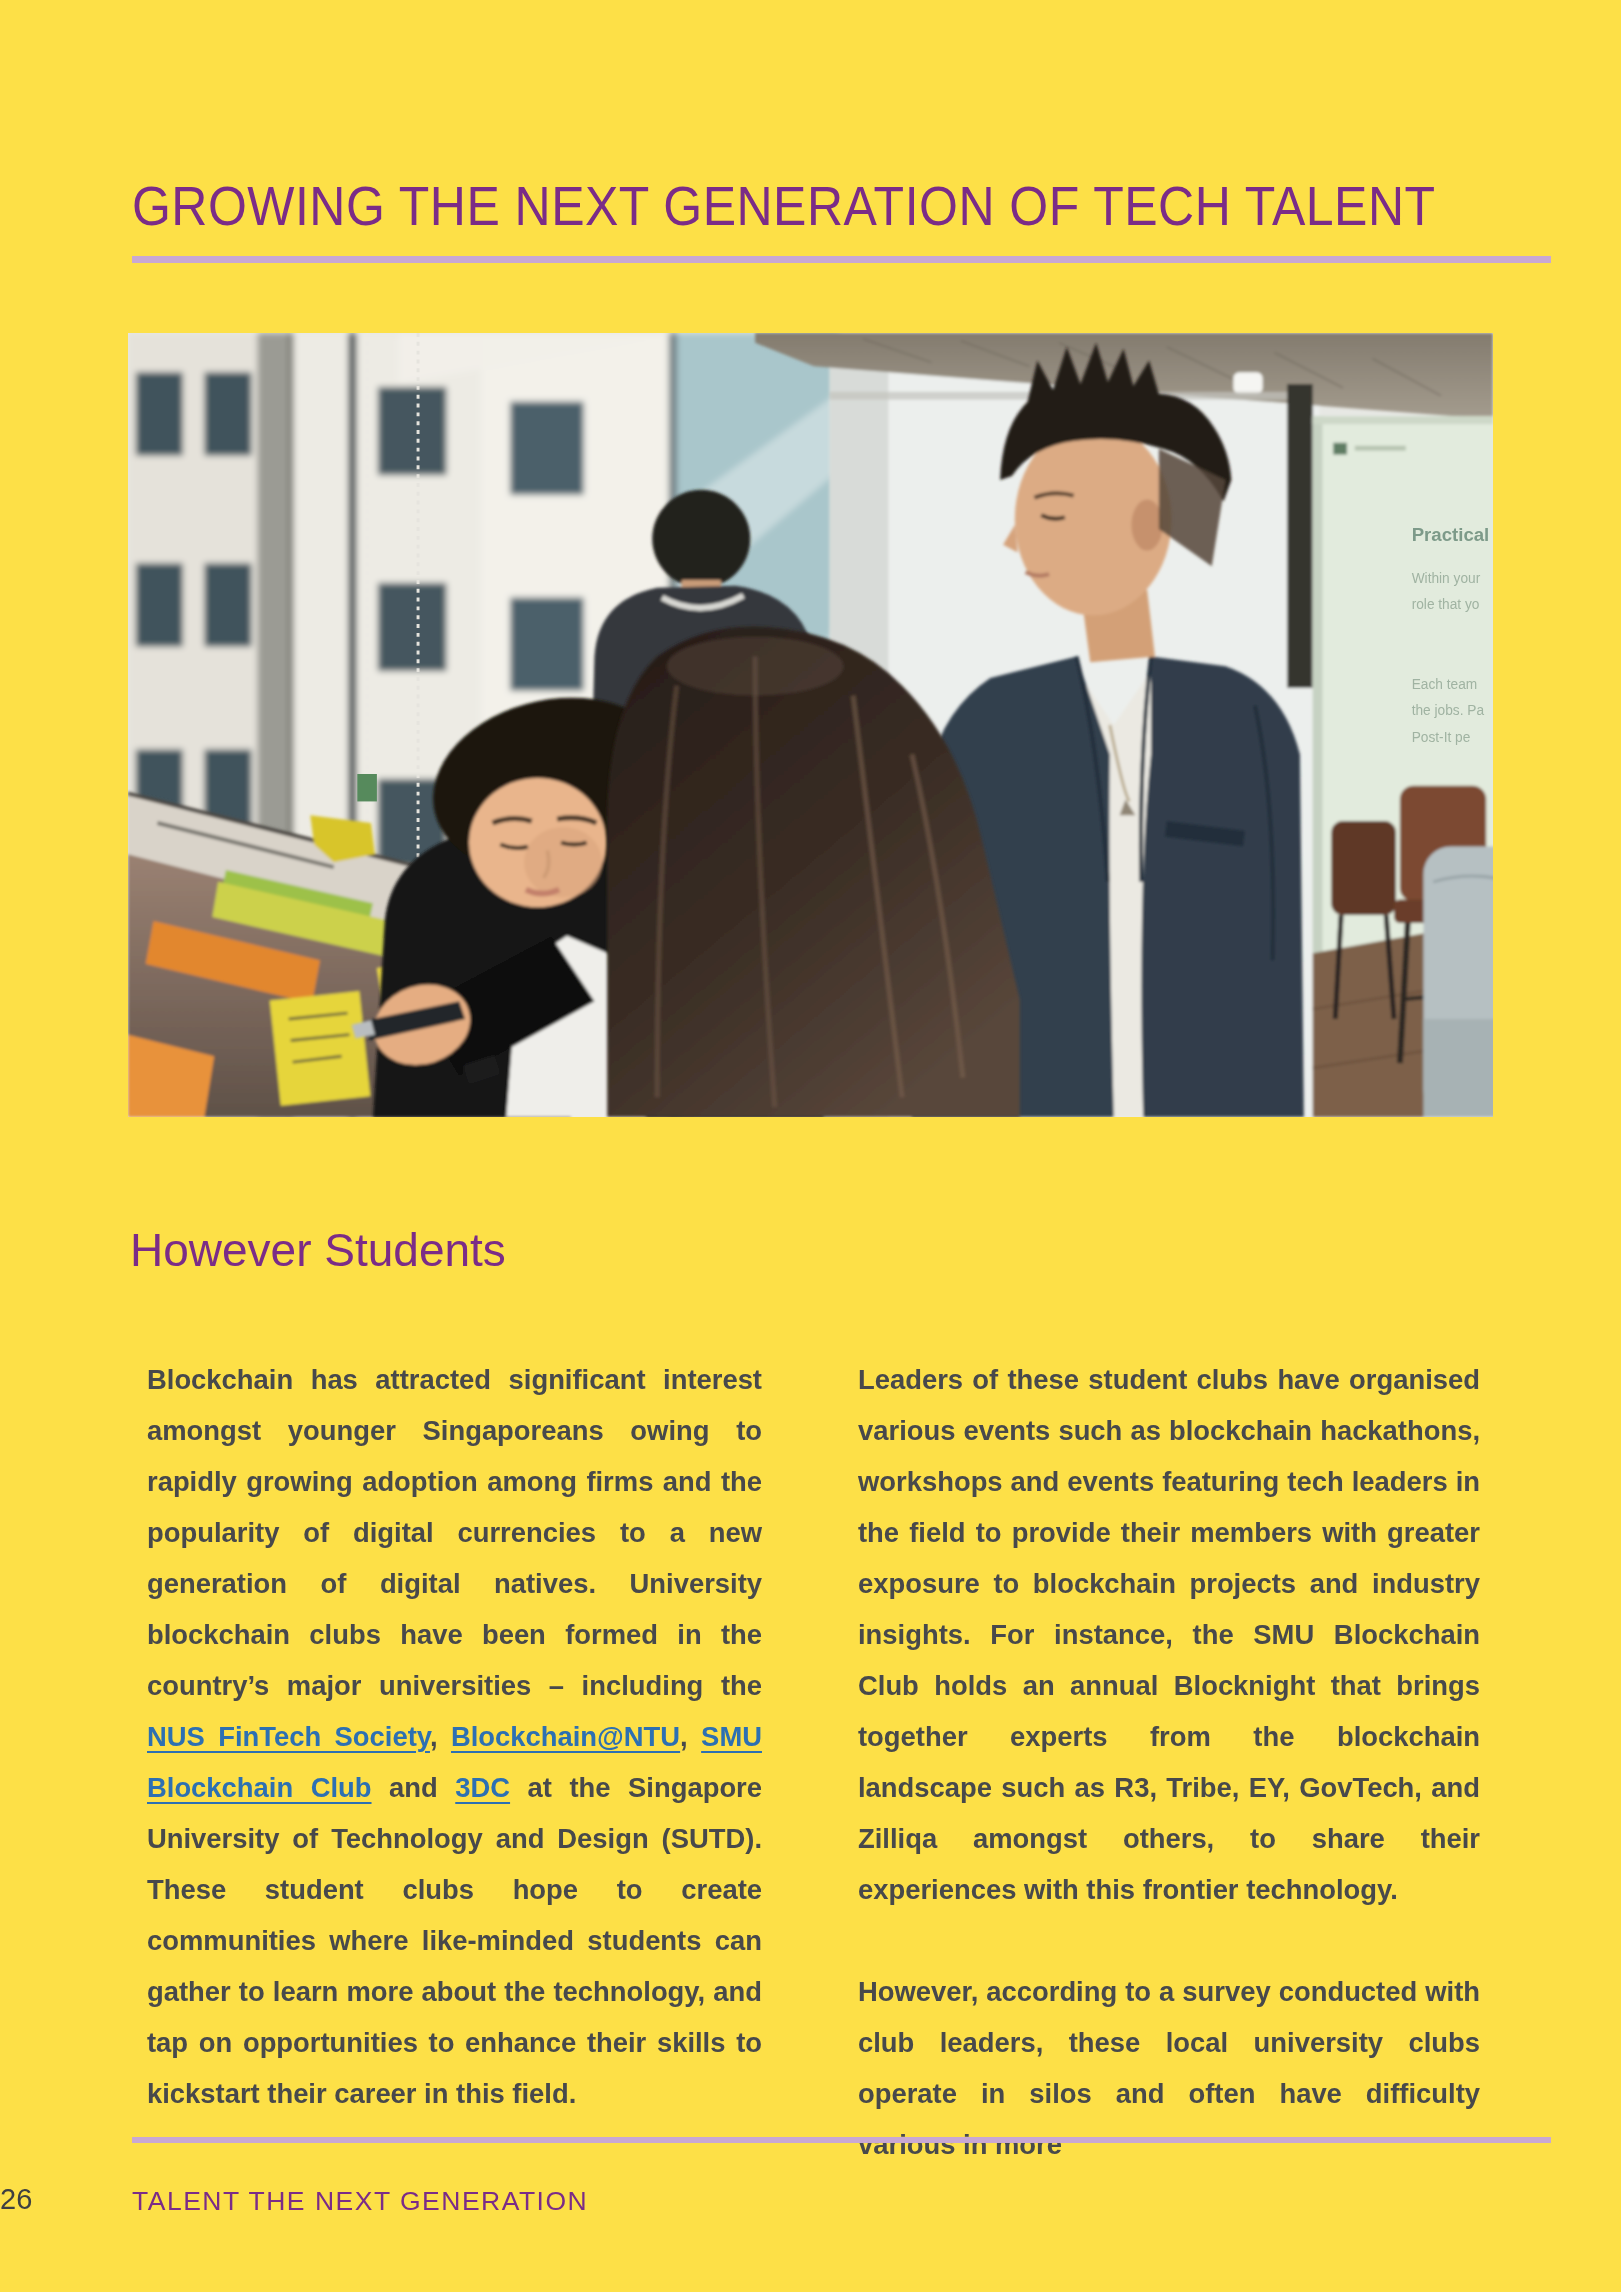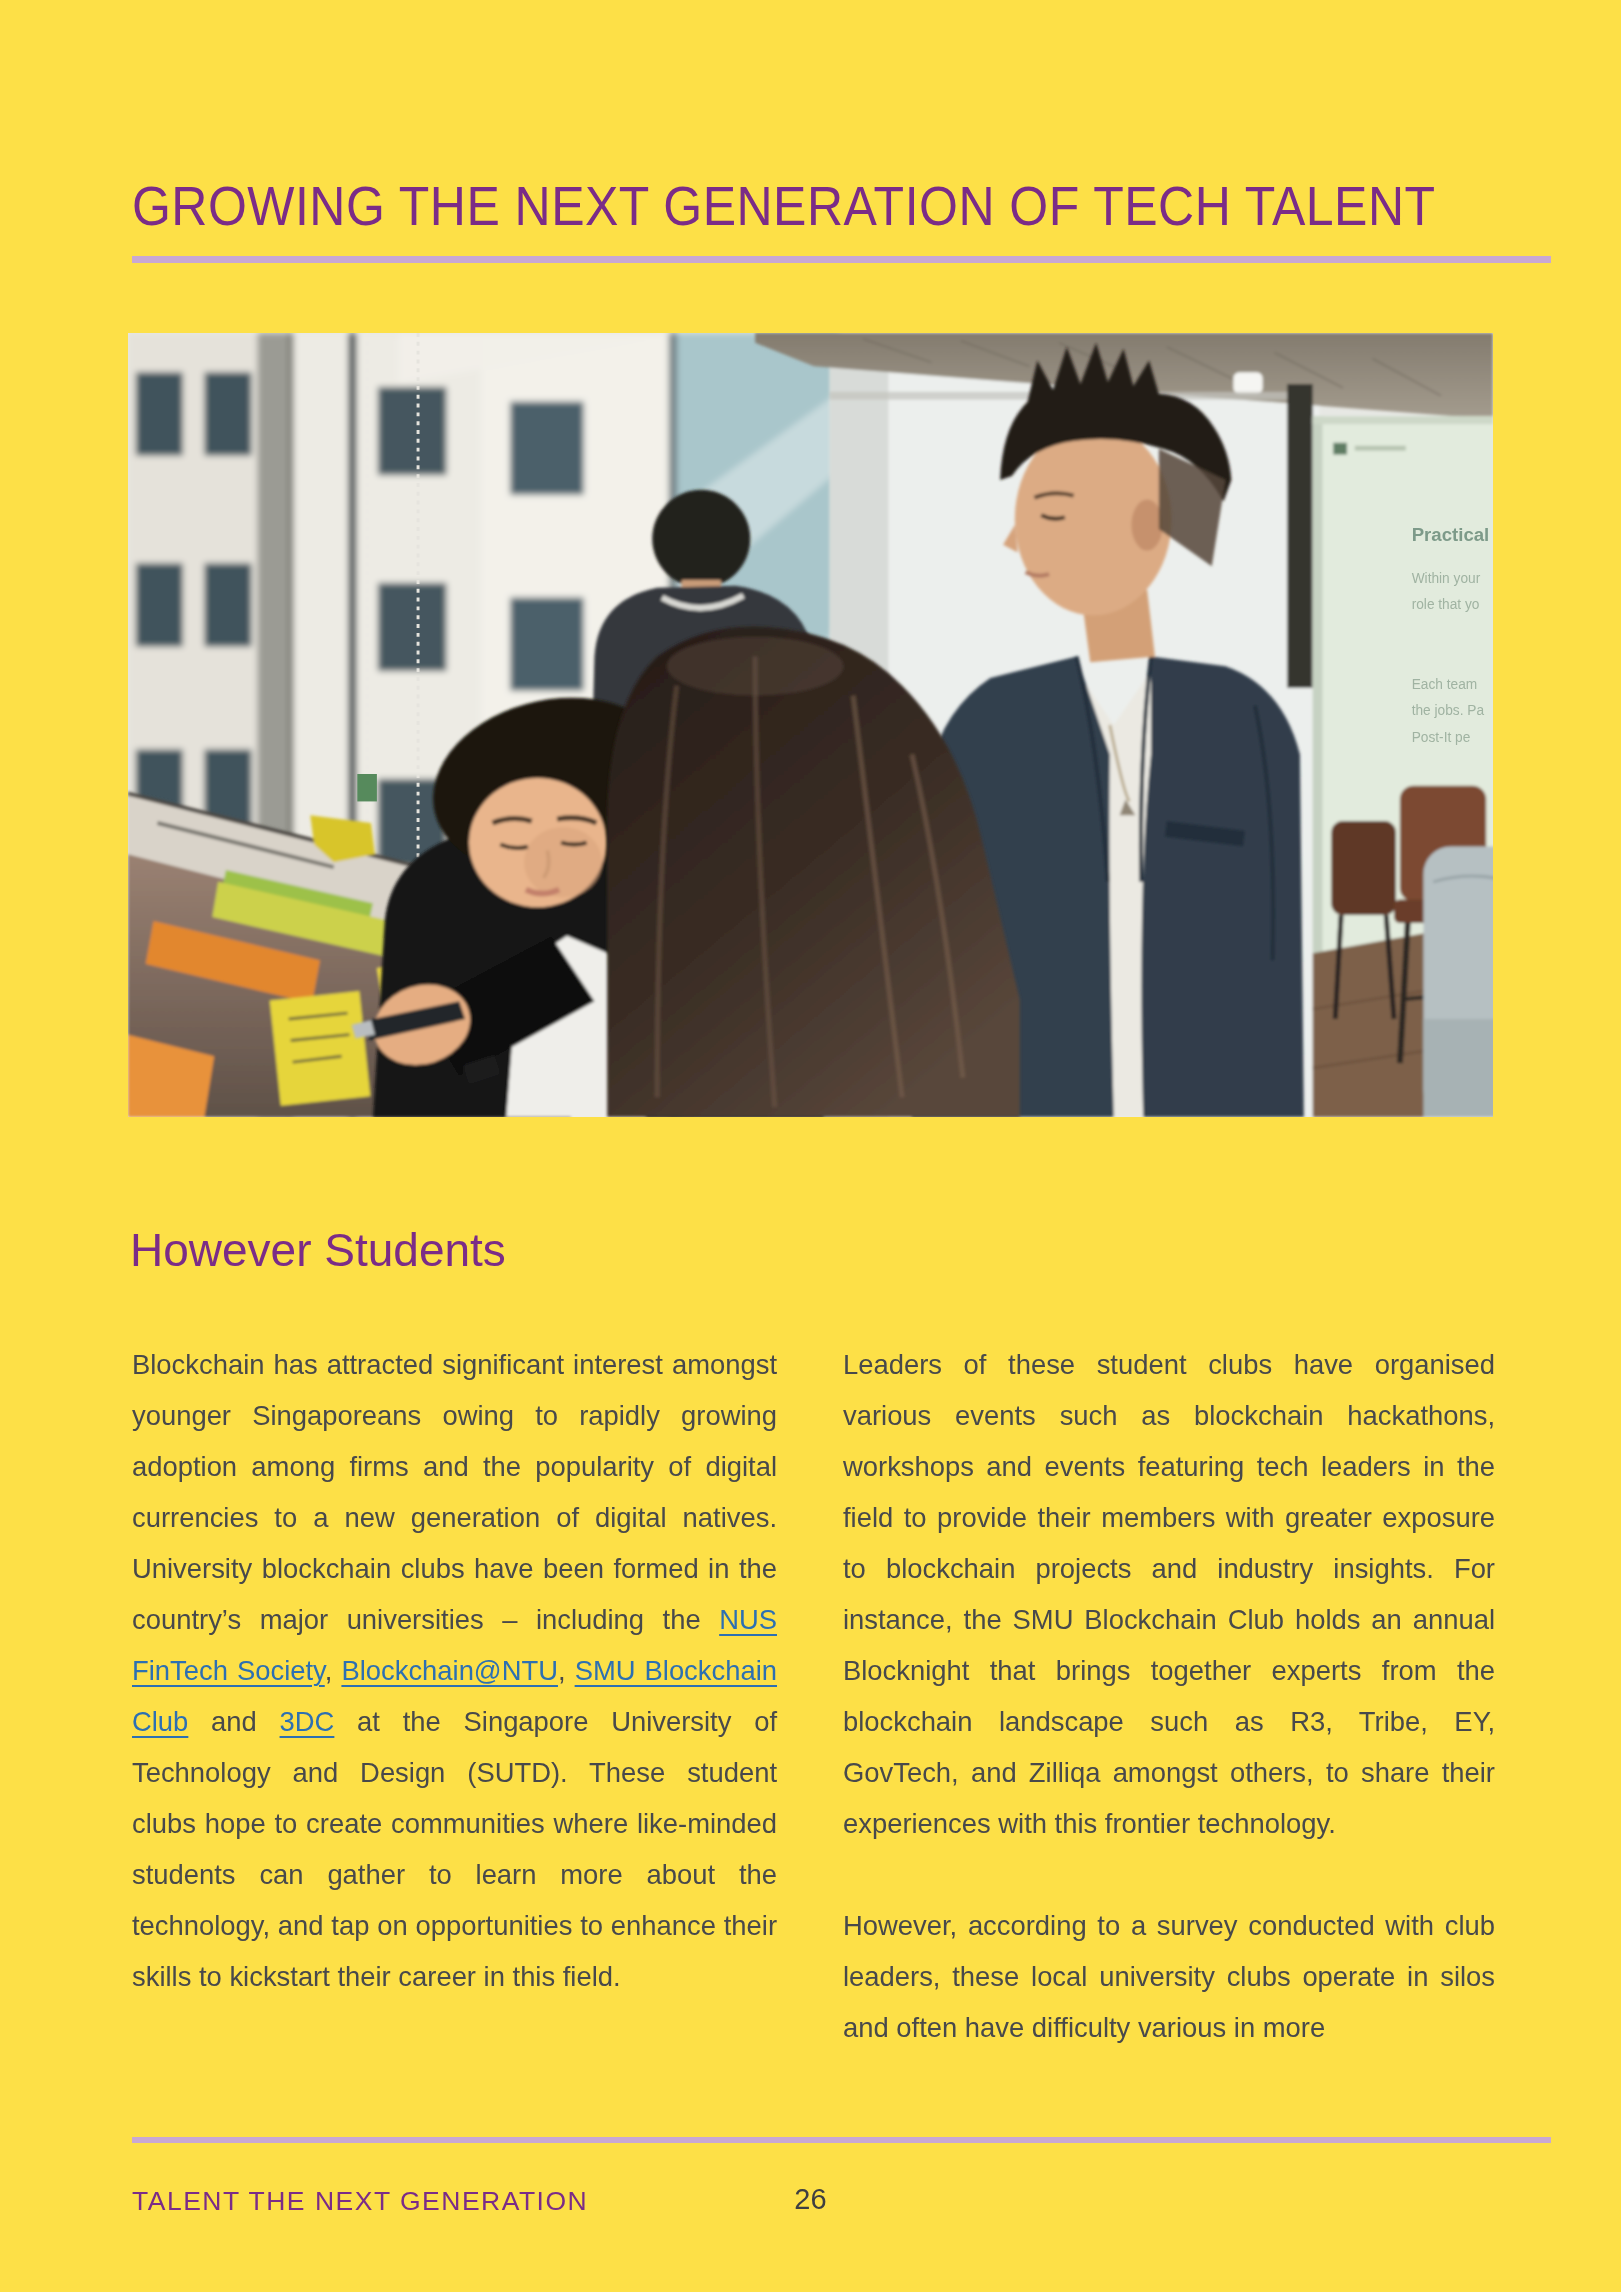--- a/index.html
+++ b/index.html
@@ -22,32 +22,32 @@
   .photo svg{display:block;}
   .section-heading{
     position:absolute;left:130px;top:1223px;
     font-size:46px;font-weight:400;color:#7B2C87;letter-spacing:0px;
   }
   .col{
     position:absolute;top:1339px;
     font-size:27.4px;line-height:51px;color:#48494B;text-align:justify;
     text-justify:inter-word;
   }
-  .col p{margin:0;}
+  .col p{margin:15px;font-weight:bold;}
   .col p + p{margin-top:51px;}
   .col-left{left:132px;width:645px;}
   .col-right{left:843px;width:652px;}
   .col a{color:#2D70B2;text-decoration:underline;text-decoration-thickness:2px;text-underline-offset:4.9px;cursor:pointer;}
   .footer-rule{position:absolute;left:132px;top:2137px;width:1419px;height:5.9px;background:#C9A8D3;}
   .footer-left{
     position:absolute;left:132px;top:2186px;
     font-size:26.5px;color:#7B2C87;letter-spacing:1.5px;white-space:nowrap;
   }
   .page-number{
-    position:absolute;left:0;top:2183px;width:1621px;text-align:center;
+    position:absolute;left:0;top:2183px;width:1621px;text-align:left;
     font-size:29px;color:#3E3F41;
   }
 </style>
 </head>
 <body>
 
 <div class="page">
 
   <div class="page-title">GROWING THE NEXT GENERATION OF TECH TALENT</div>
   <div class="title-rule"></div>

